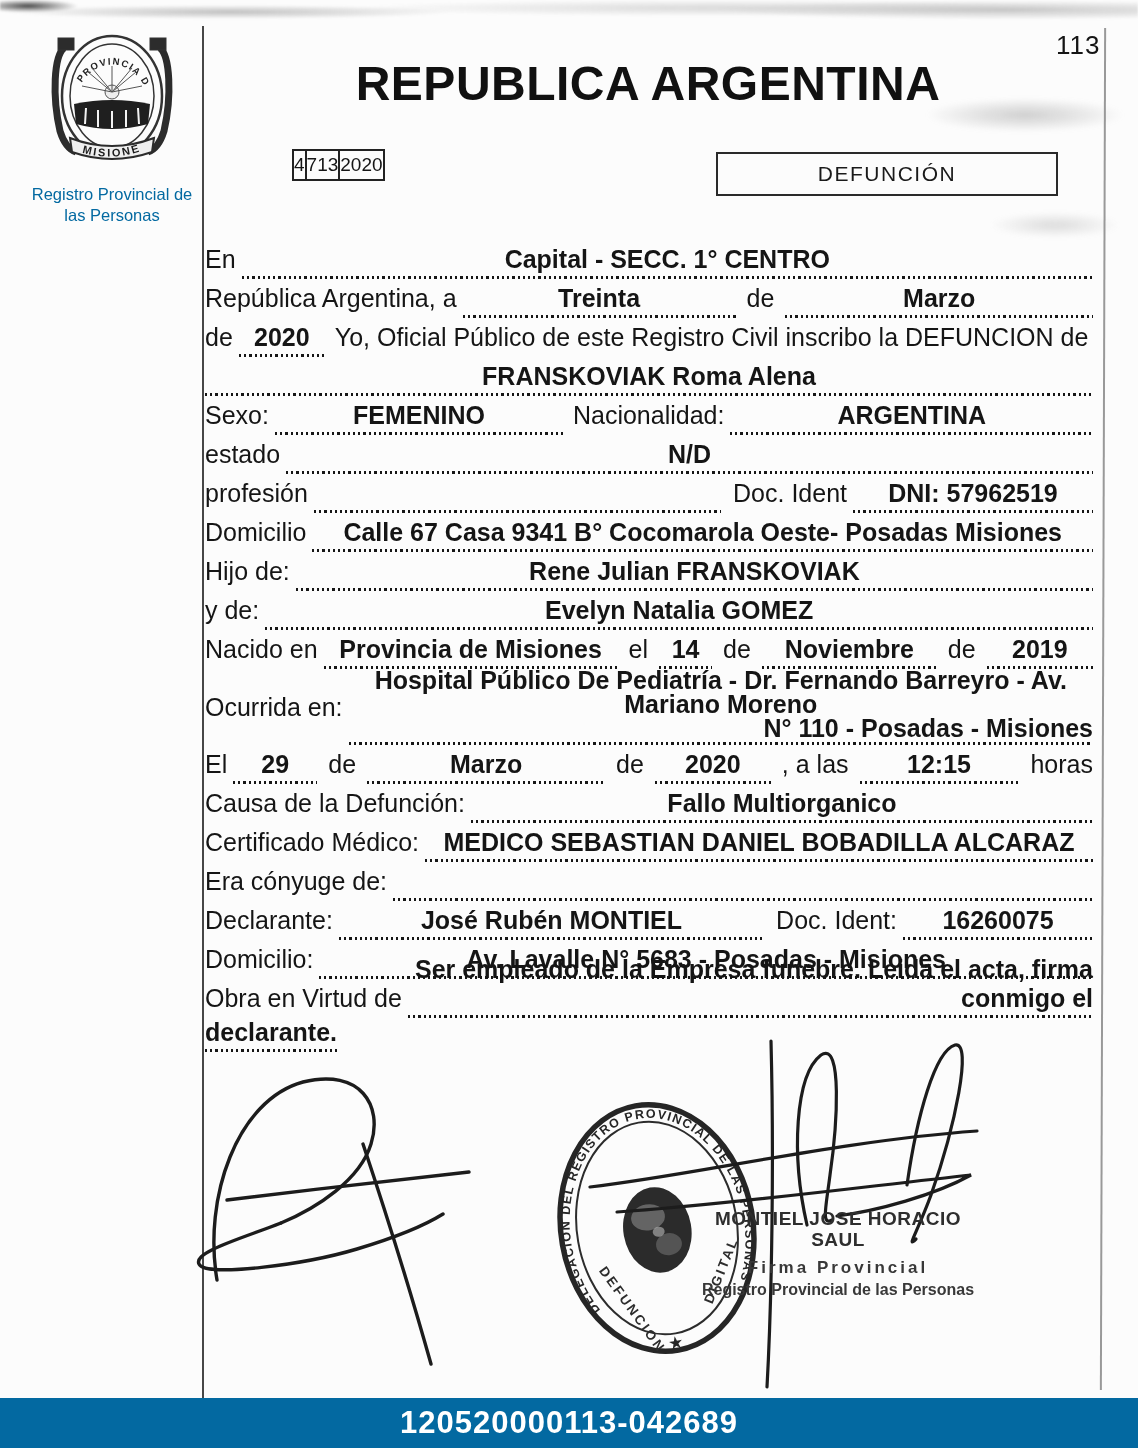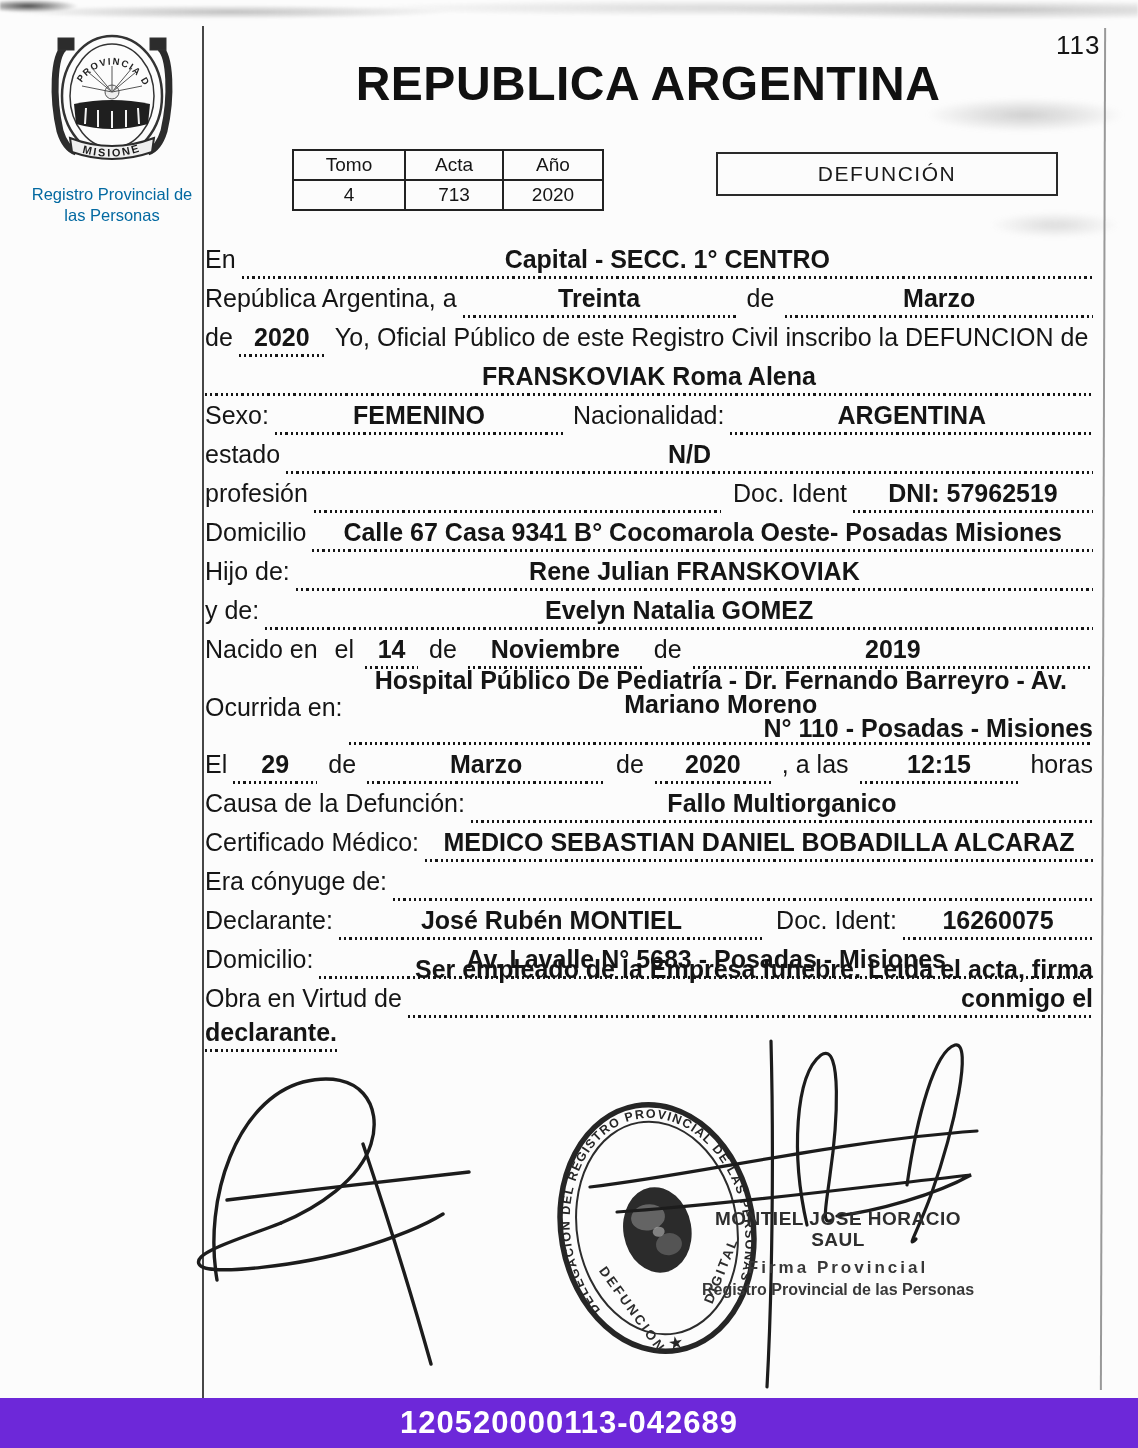--- a/index.html
+++ b/index.html
@@ -62,21 +62,21 @@
   
   .org-text { left:14px; top:184px; width:196px; text-align:center;
     font-size:16.5px; line-height:21px; color:#0369a1; }
 
   
   .auth-block { left:693px; top:1208px; width:290px; text-align:center; color:#2e2e2e; }
   .auth-name { font-size:19px; font-weight:bold; letter-spacing:.5px; transform:scaleY(.96); }
   .auth-role { font-size:17px; font-weight:bold; letter-spacing:3px; margin-top:6px; color:#383838; }
   .auth-org  { font-size:16px; font-weight:bold; margin-top:3px; color:#383838; }
 
-  .barcode-bar { left:0; top:1398px; width:1138px; height:50px; background:#6d28d9;
+  .barcode-bar { left:0; top:1398px; width:1138px; height:50px; background:#0369a1;
     display:flex; align-items:center; justify-content:center; }
   .barcode-text { color:#fff; font-size:31px; font-weight:bold; letter-spacing:1px; }
 
   svg text { font-family:"Liberation Sans", sans-serif; }
 </style>
 </head>
 <body>
 
 <div class="page">
 
@@ -118,25 +118,20 @@
   </div>
 
   <div class="abs vline-left"></div>
   <div class="abs vline-right"></div>
 
   <div class="abs page-num">113</div>
   <div class="abs doc-title">REPUBLICA ARGENTINA</div>
 
   <table class="rec">
     <tbody>
-        <tr>
-      <td class="c1">Tomo</td>
-      <td class="c2">Acta</td>
-      <td class="c3">Año</td>
-    </tr>
     <tr>
       <td>4</td>
       <td>713</td>
       <td>2020</td>
     </tr>
   </tbody>
     </table>
 
   <div class="abs def-box">DEFUNCIÓN</div>
 
@@ -194,20 +189,21 @@
       <span class="dl grow">Rene Julian FRANSKOVIAK</span>
     </div>
 
     <div class="row">
       <span class="lbl">y de:</span>
       <span class="dl grow">Evelyn Natalia GOMEZ</span>
     </div>
 
     <div class="row">
       <span class="lbl">Nacido en</span>
+      <span class="dl" style="flex:0 0 294px">Provincia de Misiones</span>
       <span class="mid">el</span>
       <span class="dl" style="flex:0 0 53px">14</span>
       <span class="mid">de</span>
       <span class="dl" style="flex:0 0 175px">Noviembre</span>
       <span class="mid">de</span>
       <span class="dl grow">2019</span>
     </div>
 
     <div class="row tall">
       <span class="lbl-c">Ocurrida en:</span>

